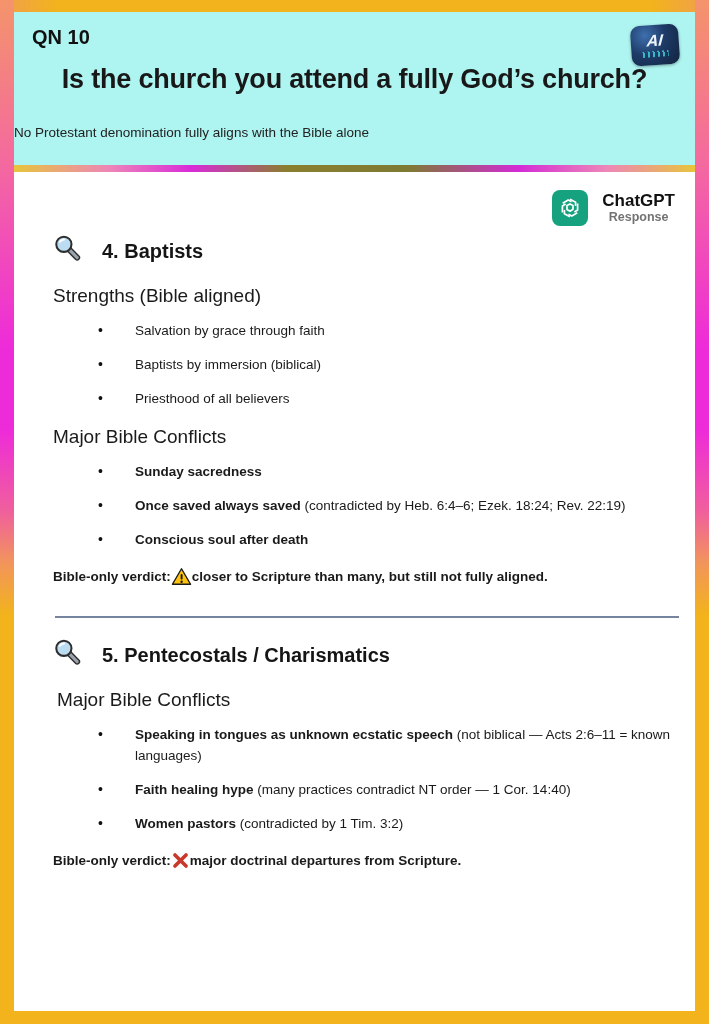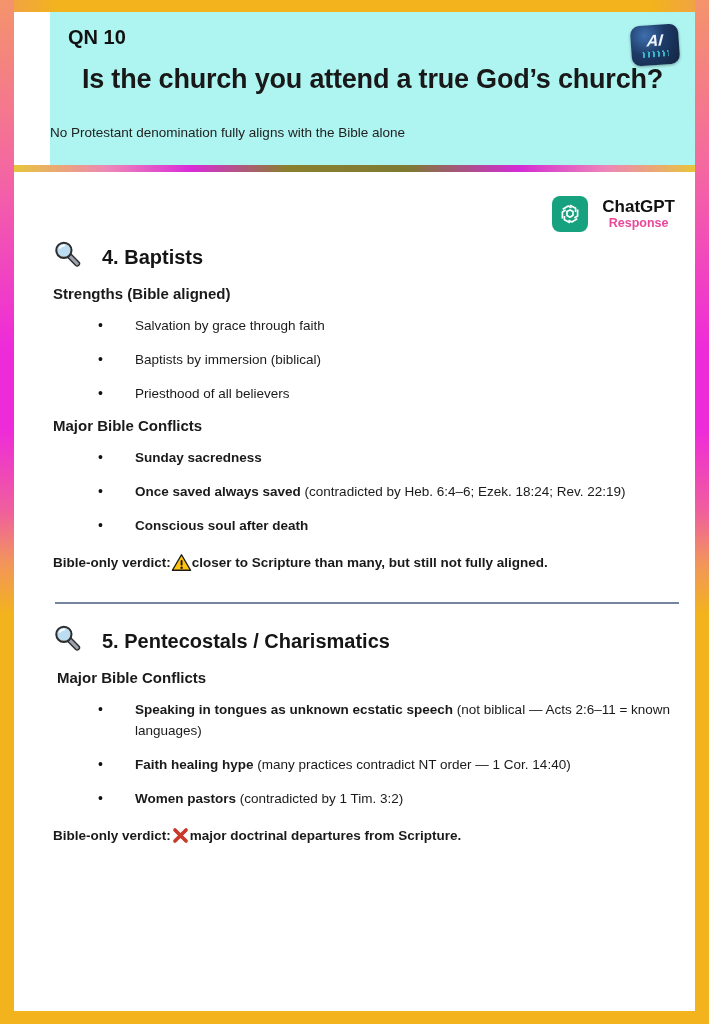--- a/index.html
+++ b/index.html
@@ -26,21 +26,20 @@
       #f4946b 0%, #f4699f 16%, #ee2bd9 34%, #ee2bd9 42%,
       #f0609c 50%, #f2955b 55%, #f2b31d 60%, #f2b31d 100%);
   }
   .frame-left { left:0; }
   .frame-right { right:0; }
 
   
   .header {
     position:absolute; top:12px; left:14px; right:14px; height:153px;
     background:#aef4f0;
-    margin-left:36px;
   }
   .qn-label {
     position:absolute; top:14px; left:18px;
     font-size:20px; font-weight:bold; color:#111;
   }
   .ai-chip {
     position:absolute; top:13px; right:16px; width:48px; height:40px;
     border-radius:9px; transform:rotate(-4deg);
     background:radial-gradient(circle at 30% 25%, #3e6fae 0%, #1d3a66 45%, #13233f 100%);
     box-shadow:0 1px 3px rgba(0,0,0,.35);
@@ -71,36 +70,36 @@
   }
 
   
   .body-area {
     position:absolute; top:172px; left:14px; right:14px; bottom:13px;
     background:#fff; padding:8px 14px 0 39px; color:#1a1a1a;
   }
 
   .response-badge {
     display:flex; justify-content:flex-end; align-items:center;
-    gap:14px; margin:16px 6px 0 0;
+    gap:14px; margin:10px 6px 0 0;
   }
   .gpt-logo {
     width:36px; height:36px; border-radius:8px; background:#17a27f;
     display:flex; align-items:center; justify-content:center; flex:0 0 auto;
   }
   .badge-text { display:flex; flex-direction:column; align-items:center; }
   .badge-brand { font-size:17px; font-weight:bold; color:#111; line-height:19px; }
-  .badge-label { font-size:12.5px; font-weight:bold; color:#ec4899; line-height:15px; }
+  .badge-label { font-size:12.5px; font-weight:bold; color:#737373; line-height:15px; }
 
   .section-heading {
     display:flex; align-items:center; gap:20px; margin-top:10px;
     font-size:20px; font-weight:bold; color:#151515;
   }
   .section-heading.first { margin-top:8px; }
-  .group-label { margin-top:11px; font-size:15px; font-weight:bold; }
+  .group-label { margin-top:17px; font-size:19px; font-weight:normal; }
 
   ul.bullets { list-style:none; margin:13px 0 0 0; }
   ul.bullets li {
     position:relative; padding-left:82px; margin-bottom:13px;
     font-size:13.5px; line-height:21px;
   }
   ul.bullets li::before {
     content:"•"; position:absolute; left:45px; top:0;
     font-size:14px; line-height:21px; color:#111;
   }
@@ -127,21 +126,21 @@
   <div class="frame-left"></div>
   <div class="frame-right"></div>
   <div class="frame-bottom"></div>
 
   <div class="header">
     <div class="qn-label">QN 10</div>
     <div class="ai-chip">
       <div class="ai-txt">AI</div>
       <div class="ai-circuit"></div>
     </div>
-    <div class="main-title">Is the church you attend a true God’s church?</div>
+    <div class="main-title">Is the church you attend a fully God’s church?</div>
     <div class="subtitle">No Protestant denomination fully aligns with the Bible alone</div>
   </div>
   <div class="header-underline"></div>
 
   <div class="body-area">
 
     <div class="response-badge">
       <div class="gpt-logo">
         <svg width="24" height="24" viewBox="0 0 24 24" fill="none" stroke="#ffffff" stroke-width="1.7" stroke-linejoin="round">
           <path d="M12 3.2 L17.6 6.3 L17.6 10.0"></path>

